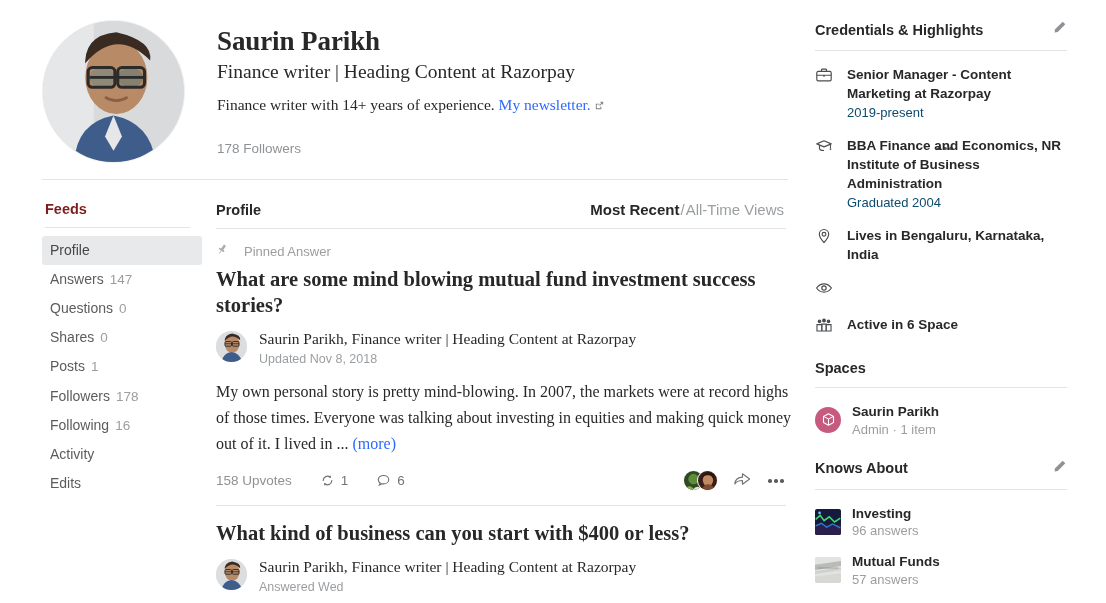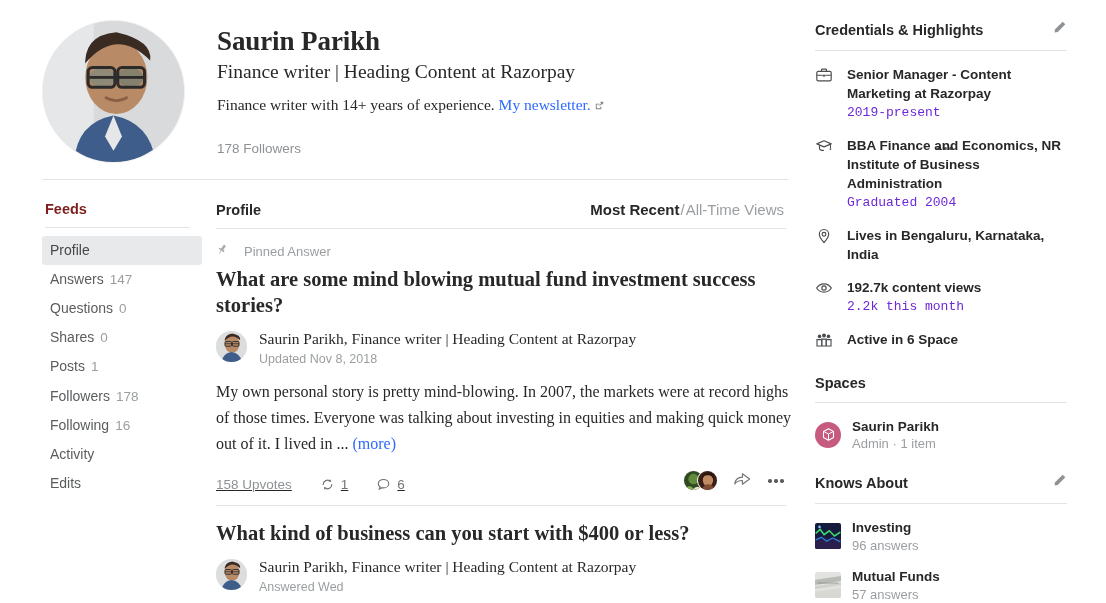--- a/index.html
+++ b/index.html
@@ -107,23 +107,22 @@
   }
   .byline-date { font-size: 12.5px; color: #9b9ea1; margin-top: 3px; }
 
   .answer-body {
     font-family: "Liberation Serif", serif;
     font-size: 16px; color: #282829; line-height: 1.62;
     margin-top: 13px; max-width: 578px;
   }
 
   .action-row {
-    display: flex; align-items: flex-end; margin-top: 13px;
+    display: flex; align-items: center; margin-top: 13px;
     width: 570px;
-    text-decoration: underline;
   }
   .upvotes { font-size: 13.5px; color: #8f9295; cursor: pointer; }
   .act-grp { display: flex; align-items: center; gap: 6px; margin-left: 28px; cursor: pointer; }
   .act-num { font-size: 13.5px; color: #717478; }
   .act-right { margin-left: auto; display: flex; align-items: center; gap: 14px; }
   .mini-avs { display: flex; }
   .mini-av {
     width: 21px; height: 21px; border-radius: 50%; overflow: hidden;
     border: 1.5px solid #fff; background: #ccc;
   }
@@ -136,21 +135,21 @@
   .rail { position: absolute; left: 815px; top: 20px; width: 252px; }
   .rail-sec + .rail-sec { margin-top: 22px; }
   .rail-head { display: flex; align-items: center; justify-content: space-between; }
   .rail-title { font-size: 14.5px; font-weight: 700; color: #282829; }
   .rail-rule { height: 1px; background: #e3e3e3; margin-top: 11px; }
 
   .cred { display: flex; margin-top: 14px; }
   .cred-ico { width: 22px; flex: 0 0 22px; padding-top: 1px; }
   .cred-txt { padding-left: 10px; }
   .cred-main { font-size: 13.5px; font-weight: 700; color: #282829; line-height: 1.42; }
-  .cred-sub { font-size: 13px; color: #6d28d9; margin-top: 1px; line-height: 1.35; font-family: Liberation Mono, monospace; }
+  .cred-sub { font-size: 13px; color: #0c4a6e; margin-top: 1px; line-height: 1.35; }
 
   .space-row { display: flex; align-items: center; margin-top: 15px; cursor: pointer; }
   .space-ico {
     width: 26px; height: 26px; border-radius: 50%;
     display: flex; align-items: center; justify-content: center;
     flex: 0 0 26px;
   }
   .space-txt { padding-left: 11px; }
   .space-name { font-size: 13.5px; font-weight: 700; color: #282829; line-height: 1.3; }
   .space-sub { font-size: 13px; color: #9b9ea1; margin-top: 1px; }
@@ -439,24 +438,20 @@
         </span>
       </div>
 
       <div class="cred">
         <span class="cred-ico">
           <svg width="18" height="18" viewBox="0 0 20 20">
               <path d="M1.8 10S5 5.4 10 5.4 18.2 10 18.2 10 15 14.6 10 14.6 1.8 10 1.8 10z" fill="none" stroke="#4b4d4f" stroke-width="1.3"></path>
               <circle cx="10" cy="10" r="2.4" fill="none" stroke="#4b4d4f" stroke-width="1.3"></circle>
             </svg>
         </span>
-        <span class="cred-txt">
-          <span class="cred-main" style="display:block">192.7k content views</span>
-          <span class="cred-sub" style="display:block">2.2k this month</span>
-        </span>
       </div>
 
       <div class="cred">
         <span class="cred-ico">
           <svg width="18" height="18" viewBox="0 0 20 20">
               <circle cx="5" cy="6" r="2" fill="#4b4d4f"></circle>
               <circle cx="10" cy="5" r="2.2" fill="#4b4d4f"></circle>
               <circle cx="15" cy="6" r="2" fill="#4b4d4f"></circle>
               <path d="M2.2 9.6h5.6v7H2.2zM7.4 9h5.2v7.6H7.4zM12.2 9.6h5.6v7h-5.6z" fill="none" stroke="#4b4d4f" stroke-width="1.25"></path>
             </svg>

